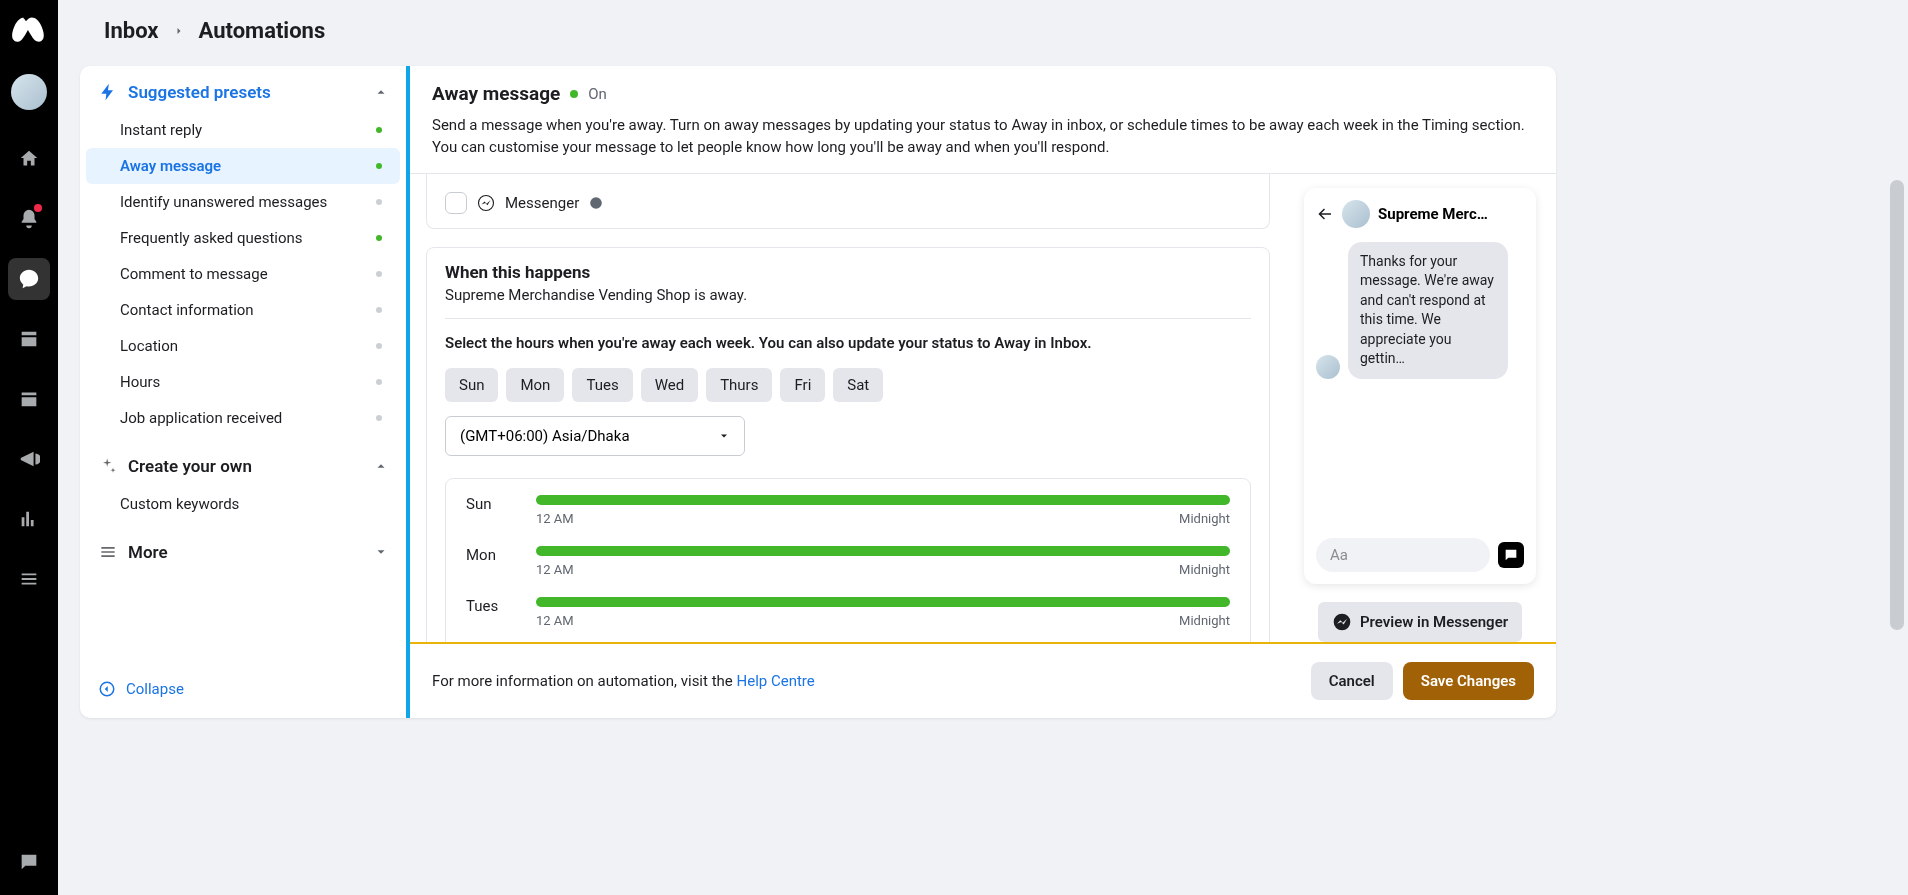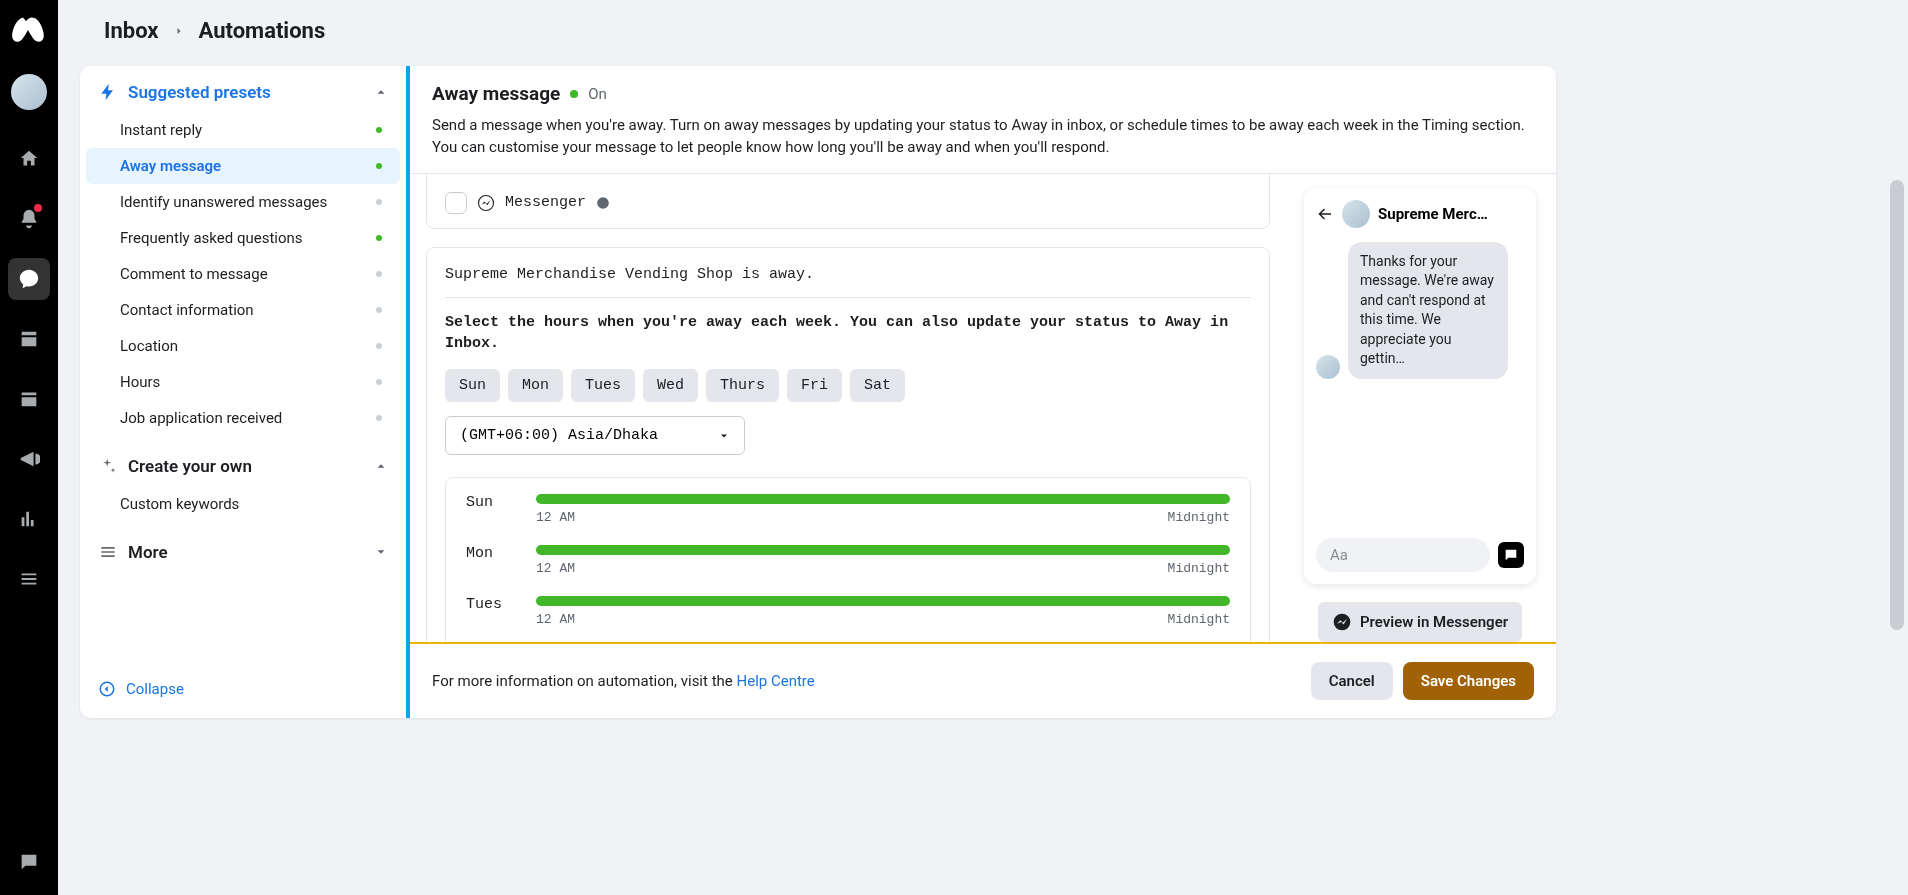--- a/index.html
+++ b/index.html
@@ -43,21 +43,21 @@
   
   .main { flex:1; display:flex; flex-direction:column; min-width:0; }
   .mhdr { padding: 16px 22px 14px; border-bottom: 1px solid #e4e6eb; }
   .mhdr .titlerow { display:flex; align-items:center; gap:10px; font-size:19px; font-weight:700; color:#1c1e21; }
   .mhdr .greendot { width:8px; height:8px; border-radius:50%; background:#42b72a; display:inline-block; }
   .mhdr .on { font-size:15px; font-weight:400; color:#606770; }
   .mhdr .desc { margin-top:10px; font-size:15px; color:#1c1e21; line-height:1.45; }
 
   .mbody { flex:1; display:flex; min-height:0; }
   .editor { flex:1; padding: 0 20px 0 10px; overflow:auto; }
-  .editor .panel { border:1px solid #e4e6eb; border-radius:8px; margin: 10px 6px 18px; padding: 14px 18px; font-family: Liberation Mono, monospace; }
+  .editor .panel { border:1px solid #e4e6eb; border-radius:8px; margin: 10px 6px 18px; padding: 14px 18px; }
   .editor .msgrrow { display:flex; align-items:center; gap:10px; font-size:15px; color:#1c1e21; }
   .editor .chk { width:22px; height:22px; border:1px solid #c9ccd1; border-radius:6px; background:#fff; }
   .editor .info { width:14px;height:14px;fill:#606770; }
   .editor .happens-title { font-weight:700; font-size:17px; color:#1c1e21; }
   .editor .happens-sub { font-size:15px; color:#1c1e21; margin-top:4px; }
   .editor hr { border:none; border-top:1px solid #e4e6eb; margin:14px 0; }
   .editor .instruct { font-size:15px; font-weight:600; color:#1c1e21; line-height:1.45; margin-bottom:14px; }
   .daybtns { display:flex; gap:8px; margin-bottom:14px; }
   .daybtn { padding:8px 14px; background:#e4e6eb; border-radius:6px; font-size:15px; color:#1c1e21; cursor:pointer; }
   .tzsel { display:flex; align-items:center; justify-content:space-between; border:1px solid #c9ccd1; border-radius:6px; padding:10px 14px; width:300px; font-size:15px; cursor:pointer; }
@@ -272,20 +272,21 @@
                 <path d="M6 14l4-4 3 3 5-5-4 7-3-3z"></path>
               </svg>
             <span>Messenger</span>
             <svg class="info" viewBox="0 0 24 24">
                 <circle cx="12" cy="12" r="10"></circle>
               </svg>
           </div>
         </div>
 
         <div class="panel">
+          <div class="happens-title">When this happens</div>
           <div class="happens-sub">Supreme Merchandise Vending Shop is away.</div>
           <hr>
           <div class="instruct">Select the hours when you're away each week. You can also update your status to Away in Inbox.</div>
           <div class="daybtns">
             <div class="daybtn">Sun</div>
             <div class="daybtn">Mon</div>
             <div class="daybtn">Tues</div>
             <div class="daybtn">Wed</div>
             <div class="daybtn">Thurs</div>
             <div class="daybtn">Fri</div>

